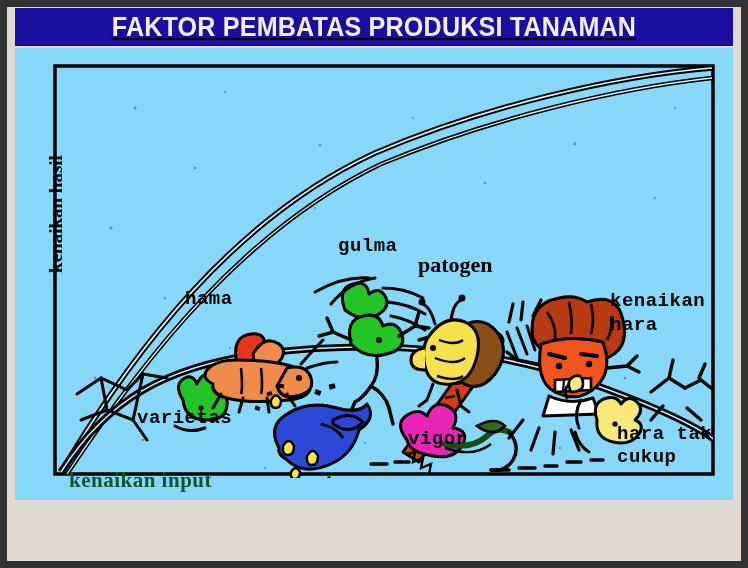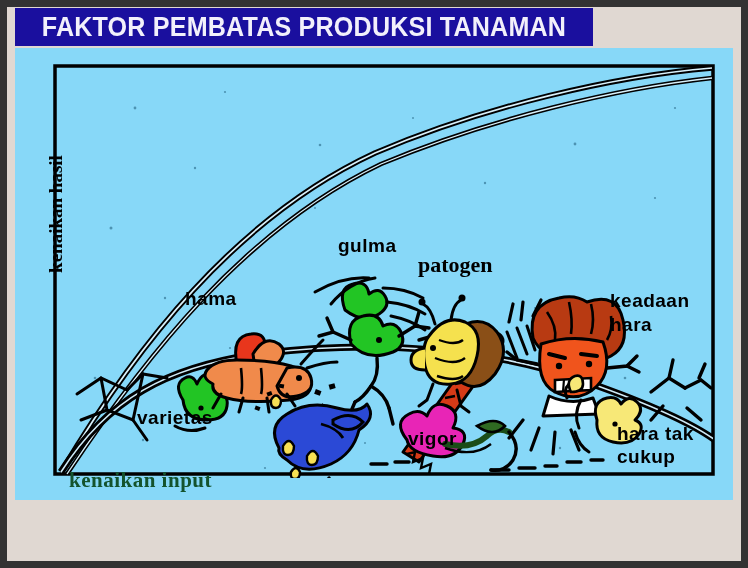--- a/index.html
+++ b/index.html
@@ -10,23 +10,23 @@
     overflow:hidden;
   }
   .slide-frame{
     position:absolute;left:7px;top:7px;
     width:734px;height:554px;
     background:#e0d8d2;
     overflow:hidden;
   }
   .title-bar{
     position:absolute;left:8px;top:1px;
-    width:578px;height:38px;
+    width:718px;height:38px;
     background:#1a0f9e;
-    display:flex;align-items:center;justify-content:center;
+    display:flex;align-items:center;justify-content:center;text-decoration:underline;
   }
   .title-text{
     color:#f2f0fb;
     font-family:"Liberation Sans", sans-serif;
     font-weight:bold;
     font-size:27px;
     letter-spacing:0.2px;
     transform:scaleX(0.93);
     white-space:nowrap;
   }
@@ -36,21 +36,21 @@
     background:#87d8f8;
     overflow:hidden;
   }
   .fig-svg{position:absolute;left:0;top:0;}
   .lbl{
     position:absolute;
     color:#000;
     white-space:nowrap;
     font-weight:bold;
   }
-  .lbl-sans{font-family:Liberation Sans, sans-serif;font-size:19px;letter-spacing:0.5px;}
+  .lbl-sans{font-family:Liberation Mono, monospace;font-size:19px;letter-spacing:0.5px;}
   .lbl-serif{font-family:"Liberation Serif", serif;font-size:22px;}
   .axis-y{
     position:absolute;
     left:-34px;top:155px;
     width:150px;
     transform:rotate(-90deg);
     transform-origin:center center;
     text-align:center;
     font-family:"Liberation Serif", serif;
     font-weight:bold;font-size:19px;color:#000;
@@ -321,21 +321,21 @@
 
         <g stroke="#000" stroke-width="3" fill="none" stroke-linecap="round">
           <path d="M300 244 q28 -16 54 -14"></path>
         </g>
       </g>
     </svg>
 
     <div class="lbl lbl-sans" style="left:170px;top:240px;">hama</div>
     <div class="lbl lbl-sans" style="left:323px;top:187px;">gulma</div>
     <div class="lbl lbl-serif" style="left:403px;top:204px;">patogen</div>
-    <div class="lbl lbl-sans" style="left:595px;top:242px;">keadaan</div>
+    <div class="lbl lbl-sans" style="left:595px;top:242px;">kenaikan</div>
     <div class="lbl lbl-sans" style="left:595px;top:266px;">hara</div>
     <div class="lbl lbl-sans" style="left:122px;top:359px;">varietas</div>
     <div class="lbl lbl-sans" style="left:262px;top:415px;margin-top:40px;">air</div>
     <div class="lbl lbl-sans" style="left:393px;top:380px;">vigor</div>
     <div class="lbl lbl-sans" style="left:602px;top:375px;">hara tak</div>
     <div class="lbl lbl-sans" style="left:602px;top:398px;">cukup</div>
 
     <div class="axis-y">kenaikan hasil</div>
     <div class="axis-x">kenaikan input</div>
 

